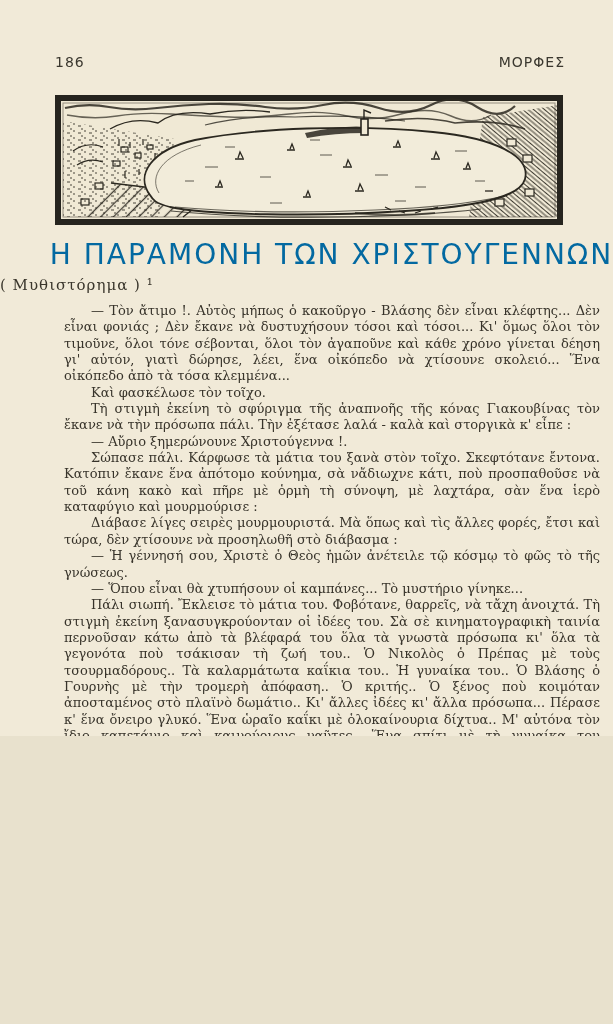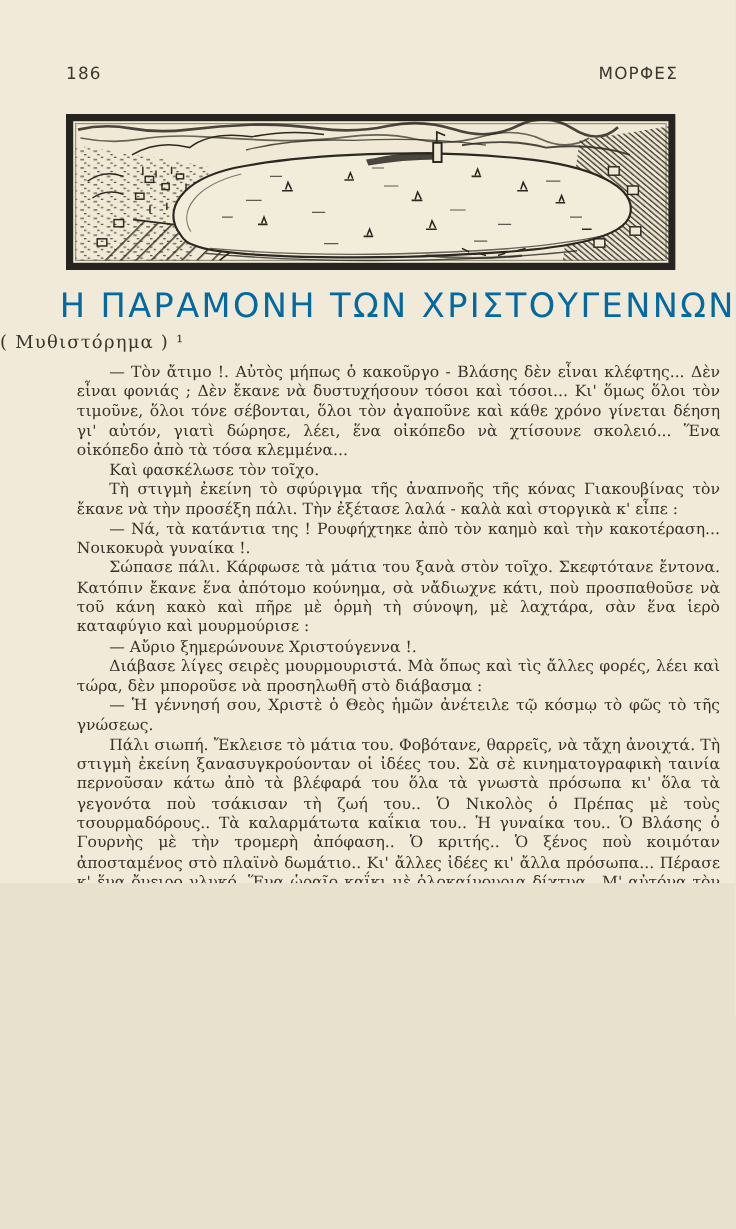--- a/index.html
+++ b/index.html
@@ -140,26 +140,26 @@
       </g>
     </svg>
   </div>
 
   <div class="title">Η ΠΑΡΑΜΟΝΗ ΤΩΝ ΧΡΙΣΤΟΥΓΕΝΝΩΝ</div>
   <div class="subtitle">( Μυθιστόρημα ) ¹</div>
 
   <div class="body-text">
     <p>— Τὸν ἄτιμο !. Αὐτὸς μήπως ὁ κακοῦργο - Βλάσης δὲν εἶναι κλέφτης... Δὲν εἶναι φονιάς ; Δὲν ἔκανε νὰ δυστυχήσουν τόσοι καὶ τόσοι... Κι' ὅμως ὅλοι τὸν τιμοῦνε, ὅλοι τόνε σέβονται, ὅλοι τὸν ἀγαποῦνε καὶ κάθε χρόνο γίνεται δέηση γι' αὐτόν, γιατὶ δώρησε, λέει, ἕνα οἰκόπεδο νὰ χτίσουνε σκολειό... Ἕνα οἰκόπεδο ἀπὸ τὰ τόσα κλεμμένα...</p>
     <p>Καὶ φασκέλωσε τὸν τοῖχο.</p>
-    <p>Τὴ στιγμὴ ἐκείνη τὸ σφύριγμα τῆς ἀναπνοῆς τῆς κόνας Γιακουβίνας τὸν ἔκανε νὰ τὴν προσέξη πάλι. Τὴν ἐξέτασε λαλά - καλὰ καὶ στοργικὰ κ' εἶπε :</p>
-    <p>— Νά, τὰ κατάντια της ! Ρουφήχτηκε ἀπὸ τὸν καημὸ καὶ τὴν κακοτέραση... Νοικοκυρὰ γυναίκα !.</p>
+    <p>Τὴ στιγμὴ ἐκείνη τὸ σφύριγμα τῆς ἀναπνοῆς τῆς κόνας Γιακουβίνας τὸν ἔκανε νὰ τὴν πρόσωπα πάλι. Τὴν ἐξέτασε λαλά - καλὰ καὶ στοργικὰ κ' εἶπε :</p>
+    <p>— Αὔριο ξημερώνουνε Χριστούγεννα !.</p>
     <p>Σώπασε πάλι. Κάρφωσε τὰ μάτια του ξανὰ στὸν τοῖχο. Σκεφτότανε ἔντονα. Κατόπιν ἔκανε ἕνα ἀπότομο κούνημα, σὰ νἄδιωχνε κάτι, ποὺ προσπαθοῦσε νὰ τοῦ κάνη κακὸ καὶ πῆρε μὲ ὁρμὴ τὴ σύνοψη, μὲ λαχτάρα, σὰν ἕνα ἱερὸ καταφύγιο καὶ μουρμούρισε :</p>
-    <p>— Αὔριο ξημερώνουνε Χριστούγεννα !.</p>
-    <p>Διάβασε λίγες σειρὲς μουρμουριστά. Μὰ ὅπως καὶ τὶς ἄλλες φορές, λέει καὶ τώρα, δὲν μποροῦσε νὰ προσηλωθῆ στὸ διάβασμα :</p>
+    <p>Διάβασε λίγες σειρὲς μουρμουριστά. Μὰ ὅπως καὶ τὶς ἄλλες φορές, ἔτσι καὶ τώρα, δὲν χτίσουνε νὰ προσηλωθῆ στὸ διάβασμα :</p>
     <p>— Ἡ γέννησή σου, Χριστὲ ὁ Θεὸς ἡμῶν ἀνέτειλε τῷ κόσμῳ τὸ φῶς τὸ τῆς γνώσεως.</p>
+    <p>— Ὅπου εἶναι θὰ χτυπήσουν οἱ καμπάνες... Τὸ μυστήριο γίνηκε...</p>
     <p>Πάλι σιωπή. Ἔκλεισε τὸ μάτια του. Φοβότανε, θαρρεῖς, νὰ τἄχη ἀνοιχτά. Τὴ στιγμὴ ἐκείνη ξανασυγκρούονταν οἱ ἰδέες του. Σὰ σὲ κινηματογραφικὴ ταινία περνοῦσαν κάτω ἀπὸ τὰ βλέφαρά του ὅλα τὰ γνωστὰ πρόσωπα κι' ὅλα τὰ γεγονότα ποὺ τσάκισαν τὴ ζωή του.. Ὁ Νικολὸς ὁ Πρέπας μὲ τοὺς τσουρμαδόρους.. Τὰ καλαρμάτωτα καΐκια του.. Ἡ γυναίκα του.. Ὁ Βλάσης ὁ Γουρνὴς μὲ τὴν τρομερὴ ἀπόφαση.. Ὁ κριτής.. Ὁ ξένος ποὺ κοιμόταν ἀποσταμένος στὸ πλαϊνὸ δωμάτιο.. Κι' ἄλλες ἰδέες κι' ἄλλα πρόσωπα... Πέρασε κ' ἕνα ὄνειρο γλυκό. Ἕνα ὡραῖο καΐκι μὲ ὁλοκαίνουρια δίχτυα.. Μ' αὐτόνα τὸν ἴδιο καπετάνιο καὶ καινούριους ναῦτες.. Ἕνα σπίτι μὲ τὴ γυναίκα του νοικοκυρά, χαρούμενη κι' εὐτυχισμένη. Μὰ πέρασε κ' ἡ κακὴ ἰδέα, ποὺ τοῦ εἶχε ἔρθει πρὶν καὶ ταράχτηκε ἀκόμη μιὰ φορά... Ἄνοιξε τὰ μάτια του καὶ τοῦ φάνηκε ἄξαφνα πὼς εἶδε μιὰ σκιὰ νὰ περνᾶ ἀπ' ἐμπρός του, σὰν ἀέρας καὶ σὰ ρευστό, μιὰ σκιὰ νὰ ἕρπη στὸν τοῖχο... Τρόμαξε καὶ φώναξε :</p>
     <p>Ὦ ! ὦπ ! Ποιὸς ἄξαφνα !</p>
   </div>
 
   <div class="footnote-rule"></div>
   <div class="footnote">1. Συνέχεια ἀπὸ τὸ προηγούμενο.</div>
 
 </div>
 
 </body></html>

